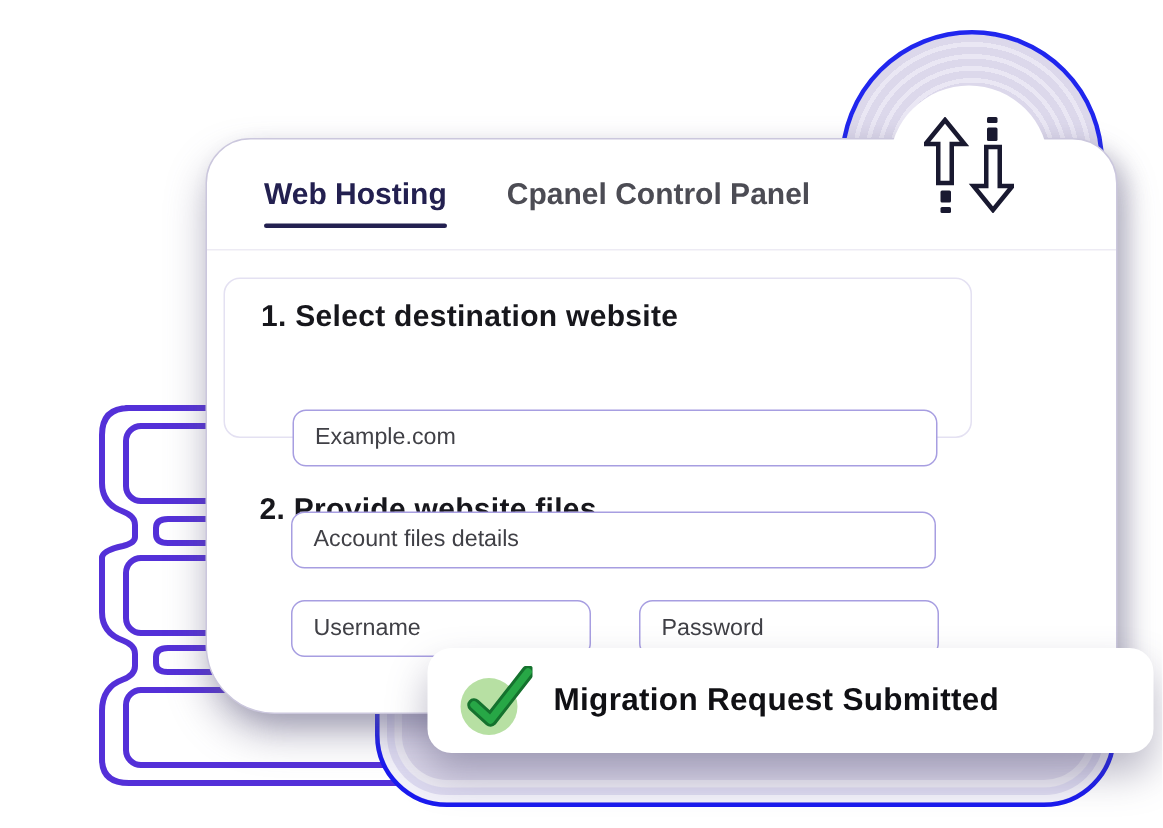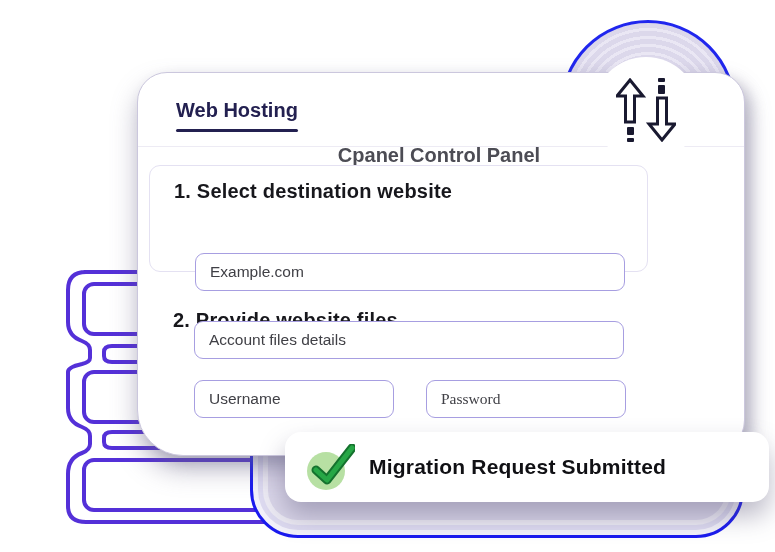--- a/index.html
+++ b/index.html
@@ -17,51 +17,51 @@
   
   .server-svg{position:absolute;left:0;top:0;width:775px;height:552px;}
   
   .panel{
     position:absolute;left:250px;top:396px;width:494px;height:142px;border-radius:48px;
     background:#dad6e9;border:3.5px solid #1a1aef;box-sizing:border-box;
     box-shadow:inset 0 0 0 5px rgba(255,255,255,.65), inset 0 0 0 10px rgba(130,120,220,.14), inset 0 0 0 15px rgba(255,255,255,.5);
   }
   
   .card{
-    position:absolute;left:137px;top:72px;width:608px;height:384px;background:#ffffff;
+    position:absolute;left:137px;top:92px;width:608px;height:384px;background:#ffffff;
     border:1.5px solid #cbc7dd;border-radius:30px 30px 36px 46px;box-sizing:border-box;
     box-shadow:0 14px 26px rgba(100,95,130,.40), 7px 7px 14px rgba(100,95,130,.30);
   }
   .card-header{
     position:absolute;left:0;top:0;right:0;height:74px;box-sizing:border-box;
     padding:26px 36px 0 38px;border-bottom:1px solid #edebf4;
     display:flex;gap:40px;align-items:flex-start;
   }
   .tab{font-size:20px;cursor:pointer;position:relative;white-space:nowrap;}
   .tab.active{color:#232050;font-weight:700;}
-  .tab.inactive{color:#4c4c54;font-weight:600;margin-top:45px;}
+  .tab.inactive{color:#4c4c54;font-weight:600;}
   .tab.active::after{
     content:"";position:absolute;left:0;right:0;bottom:-10px;height:3px;background:#232050;border-radius:2px;
   }
   .sec1{
     position:absolute;left:11px;top:92px;width:499px;height:107px;
     border:1.5px solid #e4e1f2;border-radius:11px;box-sizing:border-box;
   }
   .h-step{font-size:20px;font-weight:700;color:#17171c;letter-spacing:.2px;}
   .sec1 .h-step{position:absolute;left:24px;top:14px;}
   .field{
     border:1.4px solid #a79ee1;border-radius:9px;background:#fff;box-sizing:border-box;
     display:flex;align-items:center;padding-left:14px;
     font-size:15.5px;color:#404046;cursor:text;
   }
   .f-website{position:absolute;left:45px;top:50px;width:430px;height:38px;margin-top:37px;}
   .h2pos{position:absolute;left:35px;top:212px;margin-top:24px;}
   .f-account{position:absolute;left:56px;top:248px;width:430px;height:38px;}
   .f-user{position:absolute;left:56px;top:307px;width:200px;height:38px;}
-  .f-pass{position:absolute;left:288px;top:307px;width:200px;height:38px;font-family:Liberation Serif, serif;}
+  .f-pass{position:absolute;left:288px;top:307px;width:200px;height:38px;}
   
   .transfer{
     position:absolute;left:593px;top:57px;width:106px;height:106px;border-radius:50%;
     background:#ffffff;display:flex;align-items:center;justify-content:center;
   }
   
   .toast{
     position:absolute;left:285px;top:432px;width:484px;height:70px;border-radius:16px;
     background:#ffffff;box-shadow:0 14px 26px rgba(85,80,115,.40);
     display:flex;align-items:center;padding:0 20px 0 22px;box-sizing:border-box;gap:14px;

